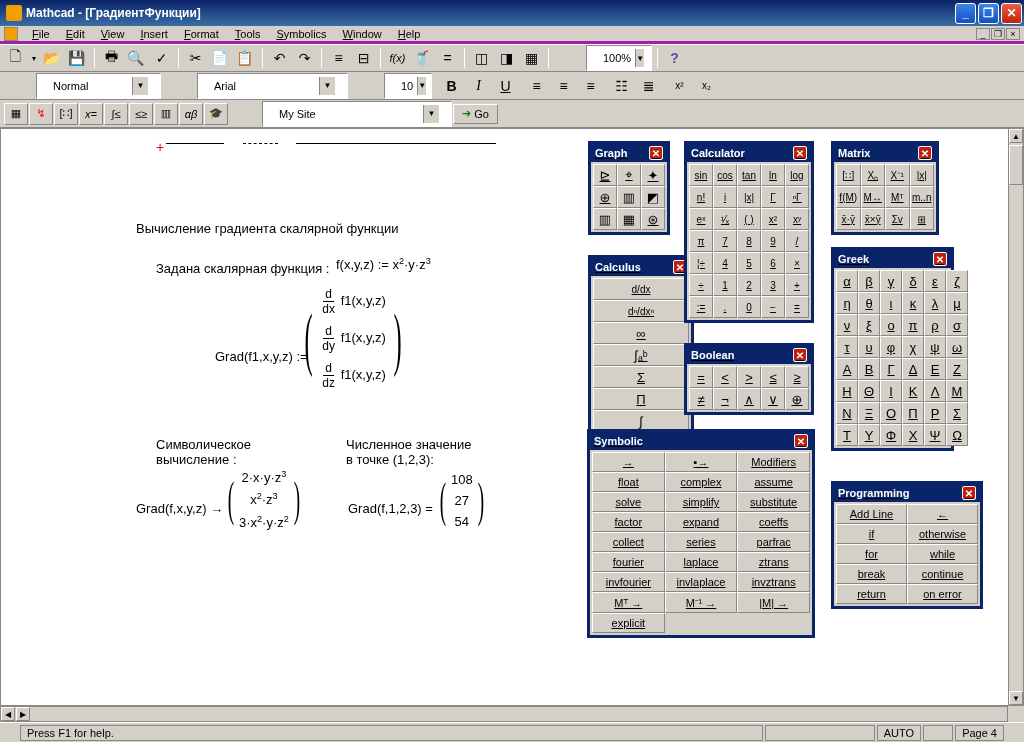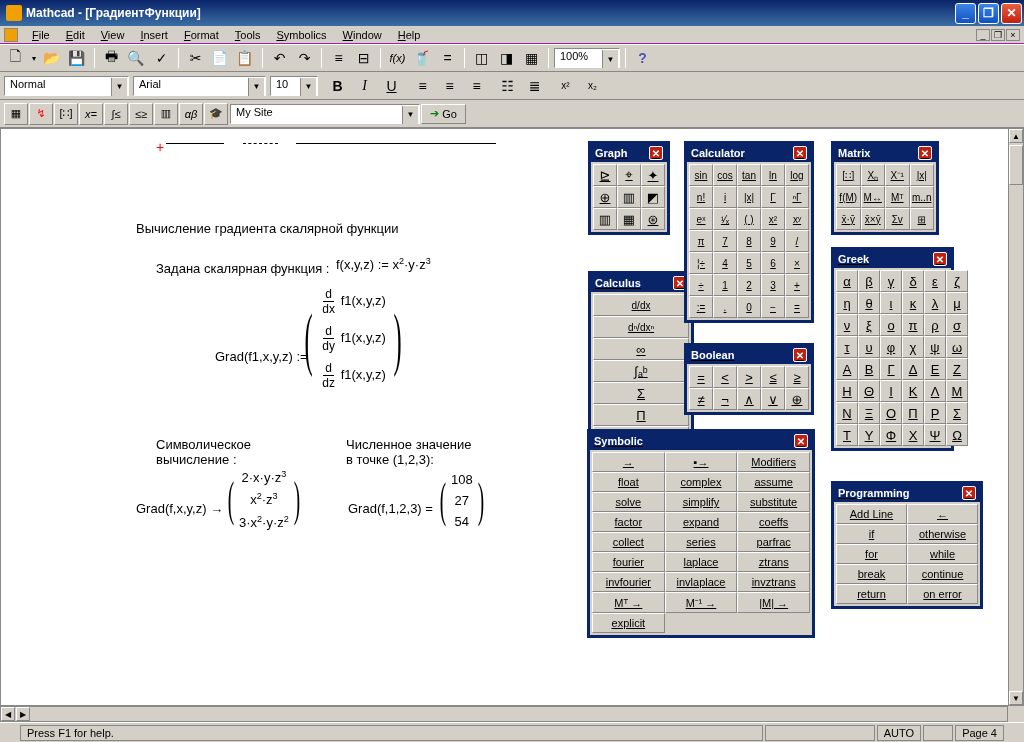--- a/index.html
+++ b/index.html
@@ -3,31 +3,31 @@
 <meta charset="utf-8">
 <style>
 * { box-sizing: border-box; margin: 0; padding: 0; }
 body { font-family: Tahoma, Arial, sans-serif; font-size: 11px; background: #d4d0c8; width: 1024px; height: 742px; overflow: hidden; position: relative; }
 .titlebar { height: 26px; background: linear-gradient(to bottom, #0a246a, #3b6ea5); display: flex; align-items: center; padding: 0 2px; }
 .titlebar .icon { width: 16px; height: 16px; background: #f0a000; border-radius: 2px; margin: 0 4px; }
 .titlebar .title { color: #fff; font-weight: bold; font-size: 12px; flex: 1; }
 .winbtns { display: flex; gap: 2px; }
 .winbtn { width: 21px; height: 21px; background: linear-gradient(to bottom,#3c85e8,#1050c0); border: 1px solid #fff; border-radius: 3px; color: #fff; font-weight: bold; font-size: 12px; display:flex; align-items:center; justify-content:center; cursor:pointer;}
 .winbtn.close { background: linear-gradient(to bottom,#e86040,#c02010); }
-.mdi-bar { height: 18px; background:#d4d0c8; display:flex; align-items:center; padding:0 4px; border-bottom:1px solid #a21caf;}
+.mdi-bar { height: 18px; background:#d4d0c8; display:flex; align-items:center; padding:0 4px; border-bottom:3px solid #a21caf;}
 .mdi-bar .mdi-icon { width:14px; height:14px; background:#f0a000; border:1px solid #888; margin-right:6px;}
 .menubar { display:flex; gap:0; flex:1;}
 .menuitem { padding: 2px 8px; cursor:pointer; }
 .menuitem u { text-decoration: underline; }
 .mdi-btns { display:flex; gap:1px;}
 .mdi-btn { width:14px; height:12px; border:1px solid #888; background:#d4d0c8; font-size:9px; display:flex;align-items:center;justify-content:center; cursor:pointer;}
 .toolbar { height: 28px; background:#d4d0c8; border-top:1px solid #fff; border-bottom:1px solid #888; display:flex; align-items:center; padding:2px 4px; gap:2px;}
 .toolbar .sep { width:1px; height:20px; background:#888; border-right:1px solid #fff; margin:0 3px;}
 .tbtn { width:23px; height:22px; border:1px solid transparent; display:flex; align-items:center; justify-content:center; cursor:pointer; font-size:14px; background:#d4d0c8;}
-.combo { height:20px; background:#fff; border:1px solid #888; border-right-color:#fff; border-bottom-color:#fff; display:flex; padding:1px; font-size:11px;}
+.combo { height:20px; background:#fff; border:1px solid #888; border-right-color:#fff; border-bottom-color:#fff; display:flex; align-items:center; padding:12px; font-size:11px;margin-left:32px;}
 .combo span { flex:1; padding:0 4px; }
 .combo-arr { width:16px; height:18px; background:#d4d0c8; border-left:1px solid #888; display:flex; align-items:center; justify-content:center; font-size:8px; cursor:pointer;}
 .formatbar { height:28px; background:#d4d0c8; border-bottom:1px solid #888; display:flex; align-items:center; padding:2px 4px; gap:4px;}
 .mathbar { height:28px; background:#d4d0c8; border-bottom:1px solid #888; display:flex; align-items:center; padding:2px 4px; gap:1px;}
 .mbtn { width:24px; height:22px; border:1px solid #888; border-top-color:#fff; border-left-color:#fff; display:flex; align-items:center; justify-content:center; font-size:11px; cursor:pointer; background:#d4d0c8;}
 .gobtn { height:20px; padding:0 8px; border:1px solid #888; border-top-color:#fff; border-left-color:#fff; display:flex; align-items:center; gap:3px; cursor:pointer; background:#d4d0c8;}
 .workspace { position:absolute; top:128px; left:0; right:0; bottom:36px; background:#fff; overflow:hidden; border:1px solid #888;}
 .redcross { position:absolute; top:10px; left:155px; color:red; font-size:14px; }
 .dashline { position:absolute; top:14px; left:165px; height:1px; border-top:1px solid #000; width:58px;}
 .dashline2 { position:absolute; top:14px; left:242px; height:1px; border-top:1px dashed #000; width:35px;}
@@ -125,21 +125,21 @@
   </div>
   <div class="sep"></div>
   <div class="tbtn" style="color:#5050c0;font-weight:bold">?</div>
 </div>
 
 <div class="formatbar">
   <div class="combo" style="width:125px">
     <span>Normal</span>
     <div class="combo-arr">▼</div>
   </div>
-  <div class="combo" style="width:133px">
+  <div class="combo" style="width:151px">
     <span>Arial</span>
     <div class="combo-arr">▼</div>
   </div>
   <div class="combo" style="width:48px">
     <span>10</span>
     <div class="combo-arr">▼</div>
   </div>
   <div class="sep"></div>
   <div class="tbtn" style="font-weight:bold">B</div>
   <div class="tbtn" style="font-style:italic;font-family:serif">I</div>
@@ -253,21 +253,21 @@
         <div class="pbtn">⊕</div>
         <div class="pbtn">▥</div>
         <div class="pbtn">◩</div>
         <div class="pbtn">▥</div>
         <div class="pbtn">▦</div>
         <div class="pbtn">⊛</div>
       </div>
     </div>
   </div>
 
-  <div class="palette" style="top:142px;left:587px;width:106px">
+  <div class="palette" style="top:126px;left:587px;width:106px">
     <div class="palette-title">
         <span>Calculus</span>
         <div class="palette-close">✕</div>
       </div>
     <div class="palette-body">
       <div class="palette-grid" style="grid-template-columns:repeat(1,1fr)">
         <div class="pbtn sm">d/dx</div>
         <div class="pbtn sm">dⁿ/dxⁿ</div>
         <div class="pbtn">∞</div>
         <div class="pbtn">∫ₐᵇ</div>

